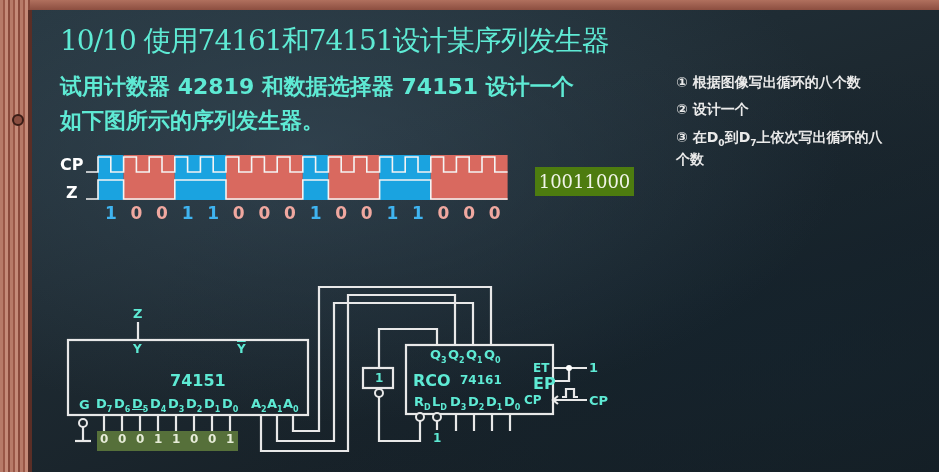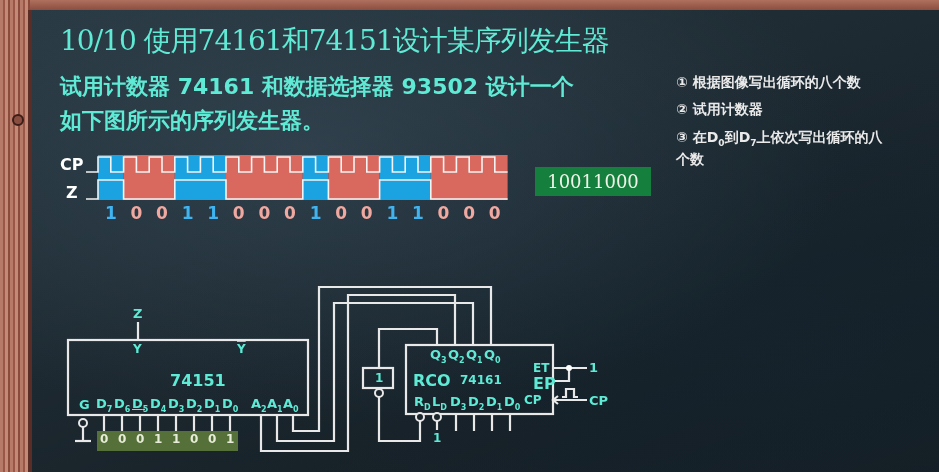--- a/index.html
+++ b/index.html
@@ -40,22 +40,22 @@
     .q2 { left:60px; top:106px; font-size:22px; font-weight:bold; }
     .step { font-size:14px; font-weight:bold; color:#eaeaea; }
     .s1 { left:676px; top:74px; }
     .s2 { left:676px; top:101px; }
     .s3 { left:676px; top:129px;text-align:center; }
     .s3b { left:676px; top:151px; }
     sub { font-size:9px; }
 
     .wave-label { position:absolute; color:#ffffff; font-size:16px; font-weight:bold; }
     .result-box {
-      position:absolute; left:535px; top:167px; width:116px; height:29px;
-      background:#15803d; color:#f0f4e8; font-family:"DejaVu Serif", serif;
+      position:absolute; left:535px; top:167px; width:99px; height:29px;
+      background:#4d7c0f; color:#f0f4e8; font-family:"DejaVu Serif", serif;
       font-size:18px; display:flex; align-items:center; justify-content:center;
     }
     .bitrow { position:absolute; top:203px; left:98px; display:flex; }
     .bitrow span { width:25.6px; text-align:center; font-size:17px; font-weight:bold; }
 
     svg { position:absolute; left:0; top:0; }
     .dbox {
       position:absolute; left:97px; top:431px; width:141px; height:20px;
       background:#56703a;
     }
@@ -63,25 +63,25 @@
 </head>
 <body>
 
 <div class="frame-top"></div>
 <div class="frame-left"></div>
 <div class="frame-left-edge"></div>
 <div class="board"></div>
 <div class="nail"></div>
 
 <div class="txt title">10/10 使用74161和74151设计某序列发生器</div>
-<div class="txt q1">试用计数器 74161 和数据选择器 93502 设计一个</div>
+<div class="txt q1">试用计数器 42819 和数据选择器 74151 设计一个</div>
 <div class="txt q2">如下图所示的序列发生器。</div>
 
 <div class="txt step s1">① 根据图像写出循环的八个数</div>
-<div class="txt step s2">② 试用计数器</div>
+<div class="txt step s2">② 设计一个</div>
 <div class="txt step s3"><span>③ 在D</span><sub>0</sub><span>到D</span><sub>7</sub><span>上依次写出循环的八</span></div>
 <div class="txt step s3b">个数</div>
 
 <div class="wave-label" style="left:60px;top:155px;">CP</div>
 <div class="wave-label" style="left:66px;top:183px;">Z</div>
 <svg id="wave" width="939" height="472">
     <rect x="98" y="155" width="25.6" height="45" fill="#1aa3e0"></rect>
     <rect x="123.6" y="155" width="51.2" height="45" fill="#d9695f"></rect>
     <rect x="174.8" y="155" width="51.2" height="45" fill="#1aa3e0"></rect>
     <rect x="226" y="155" width="76.80000000000001" height="45" fill="#d9695f"></rect>

